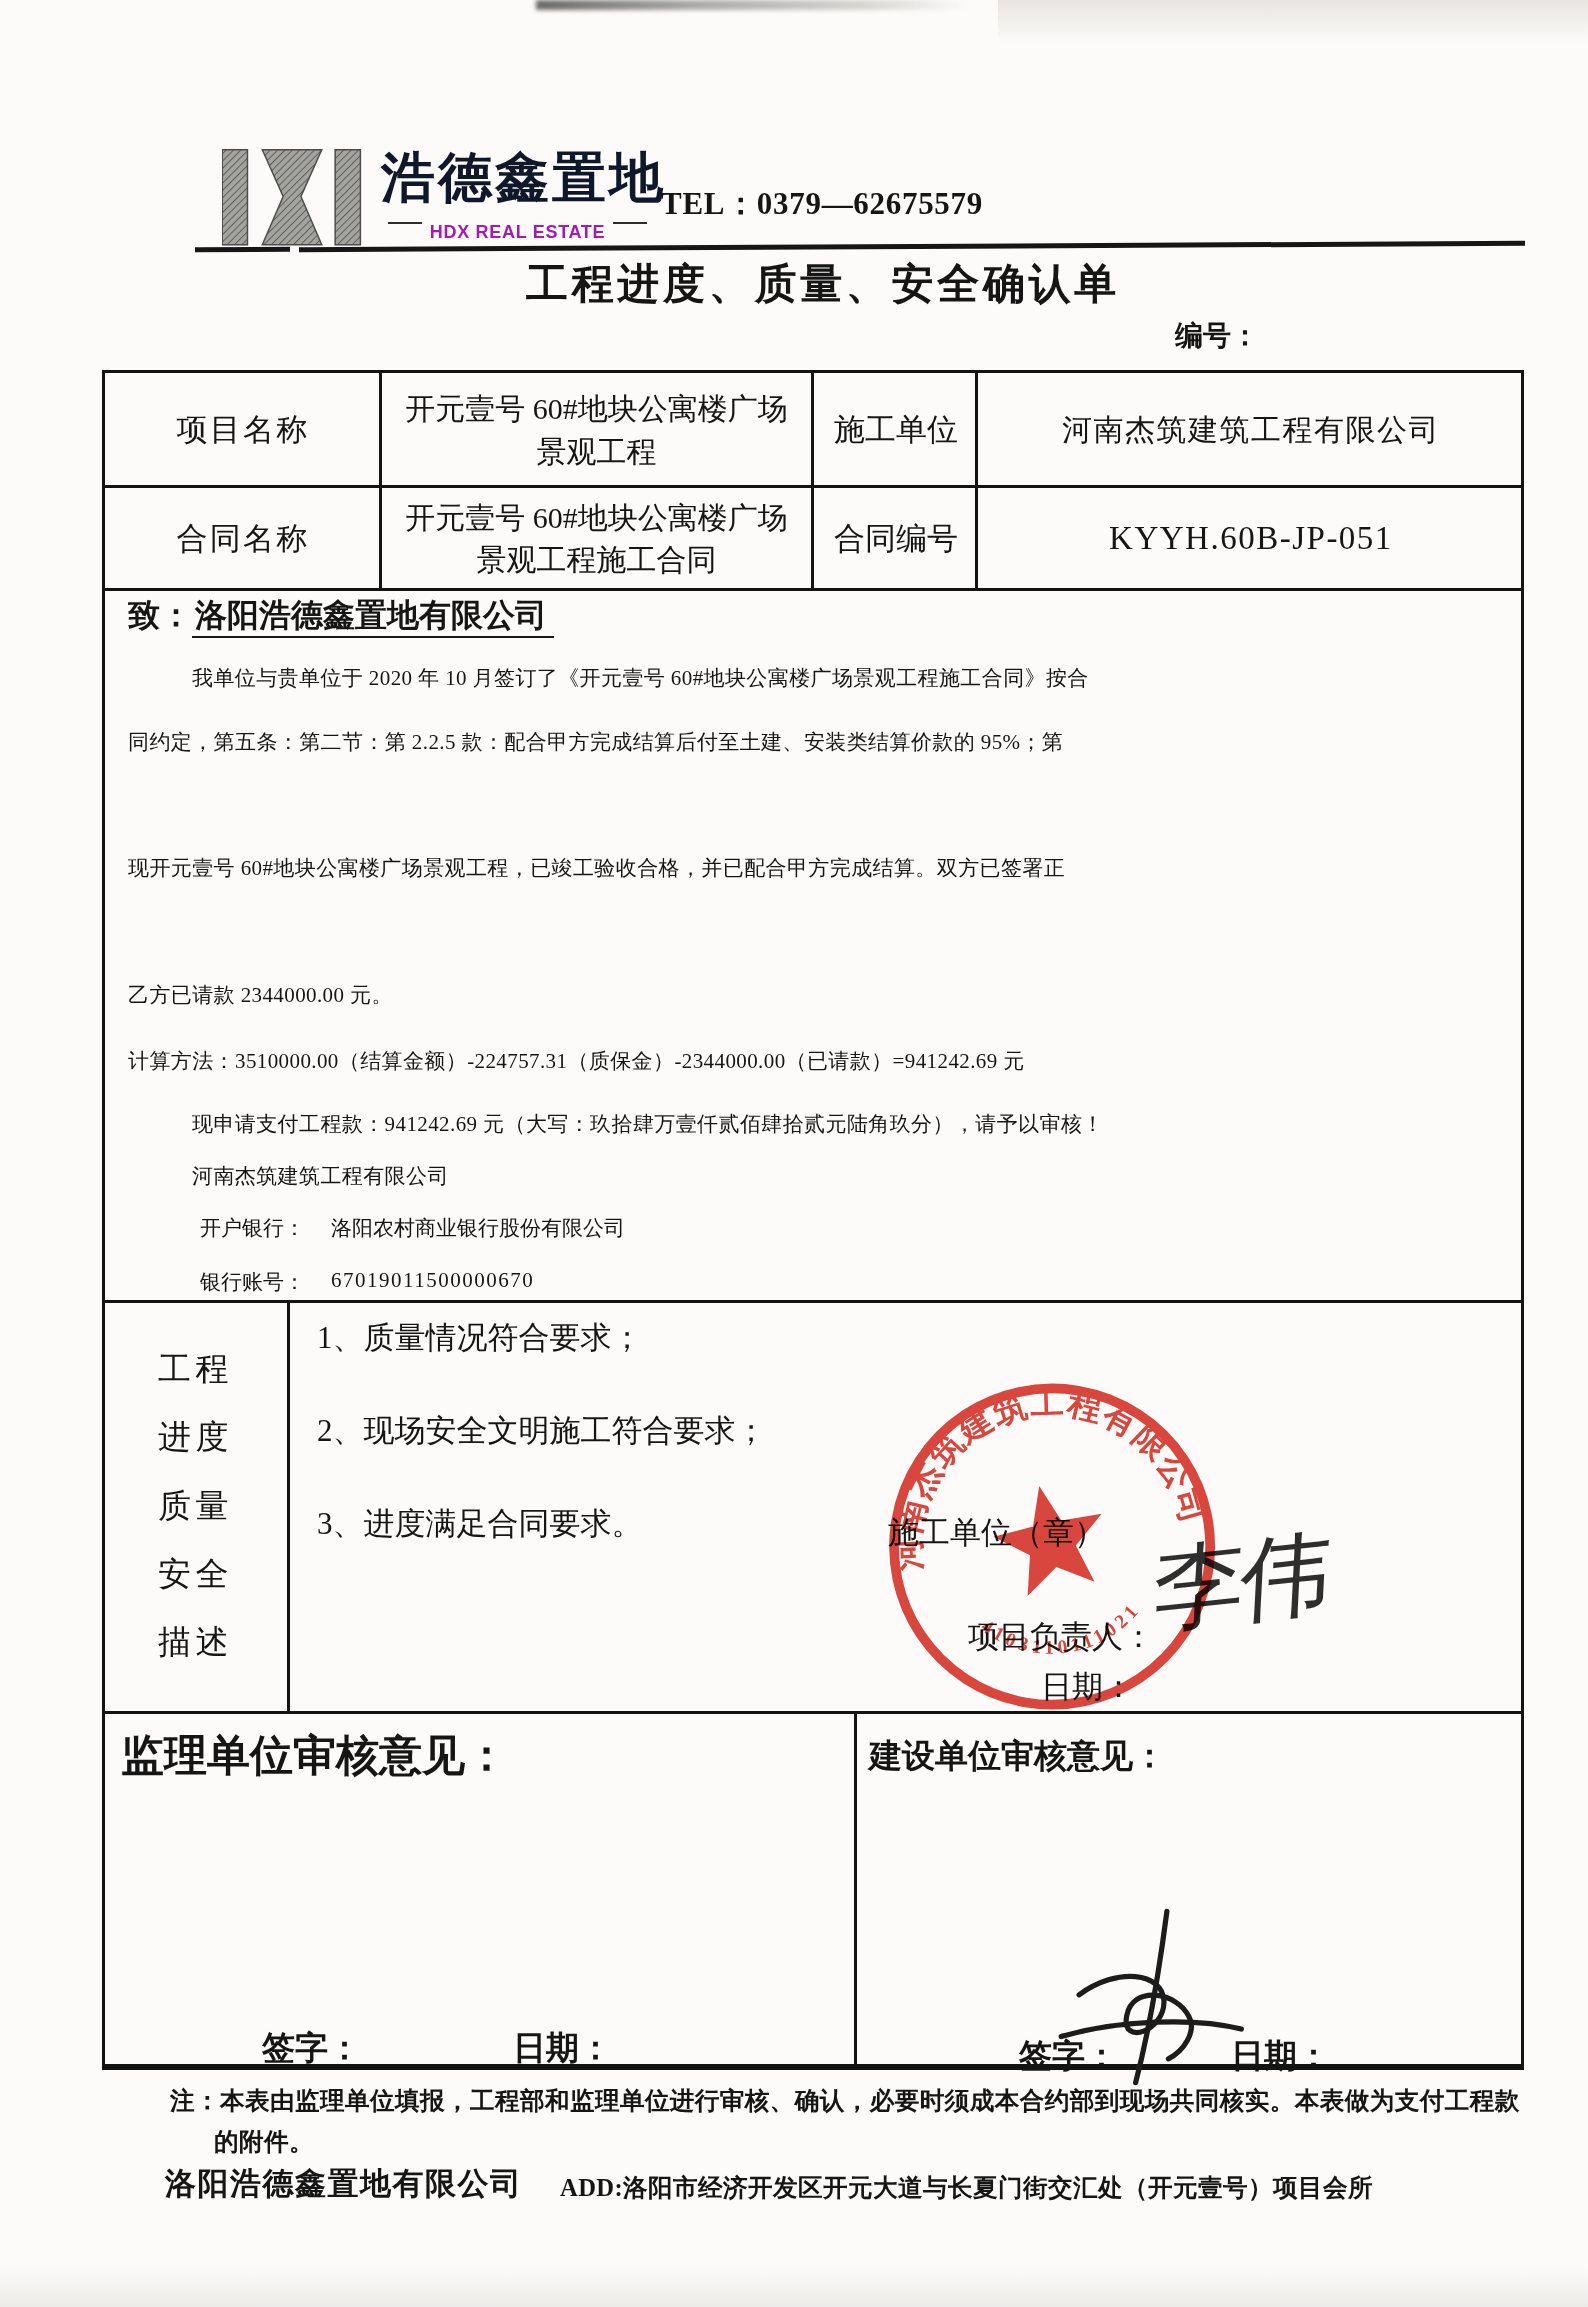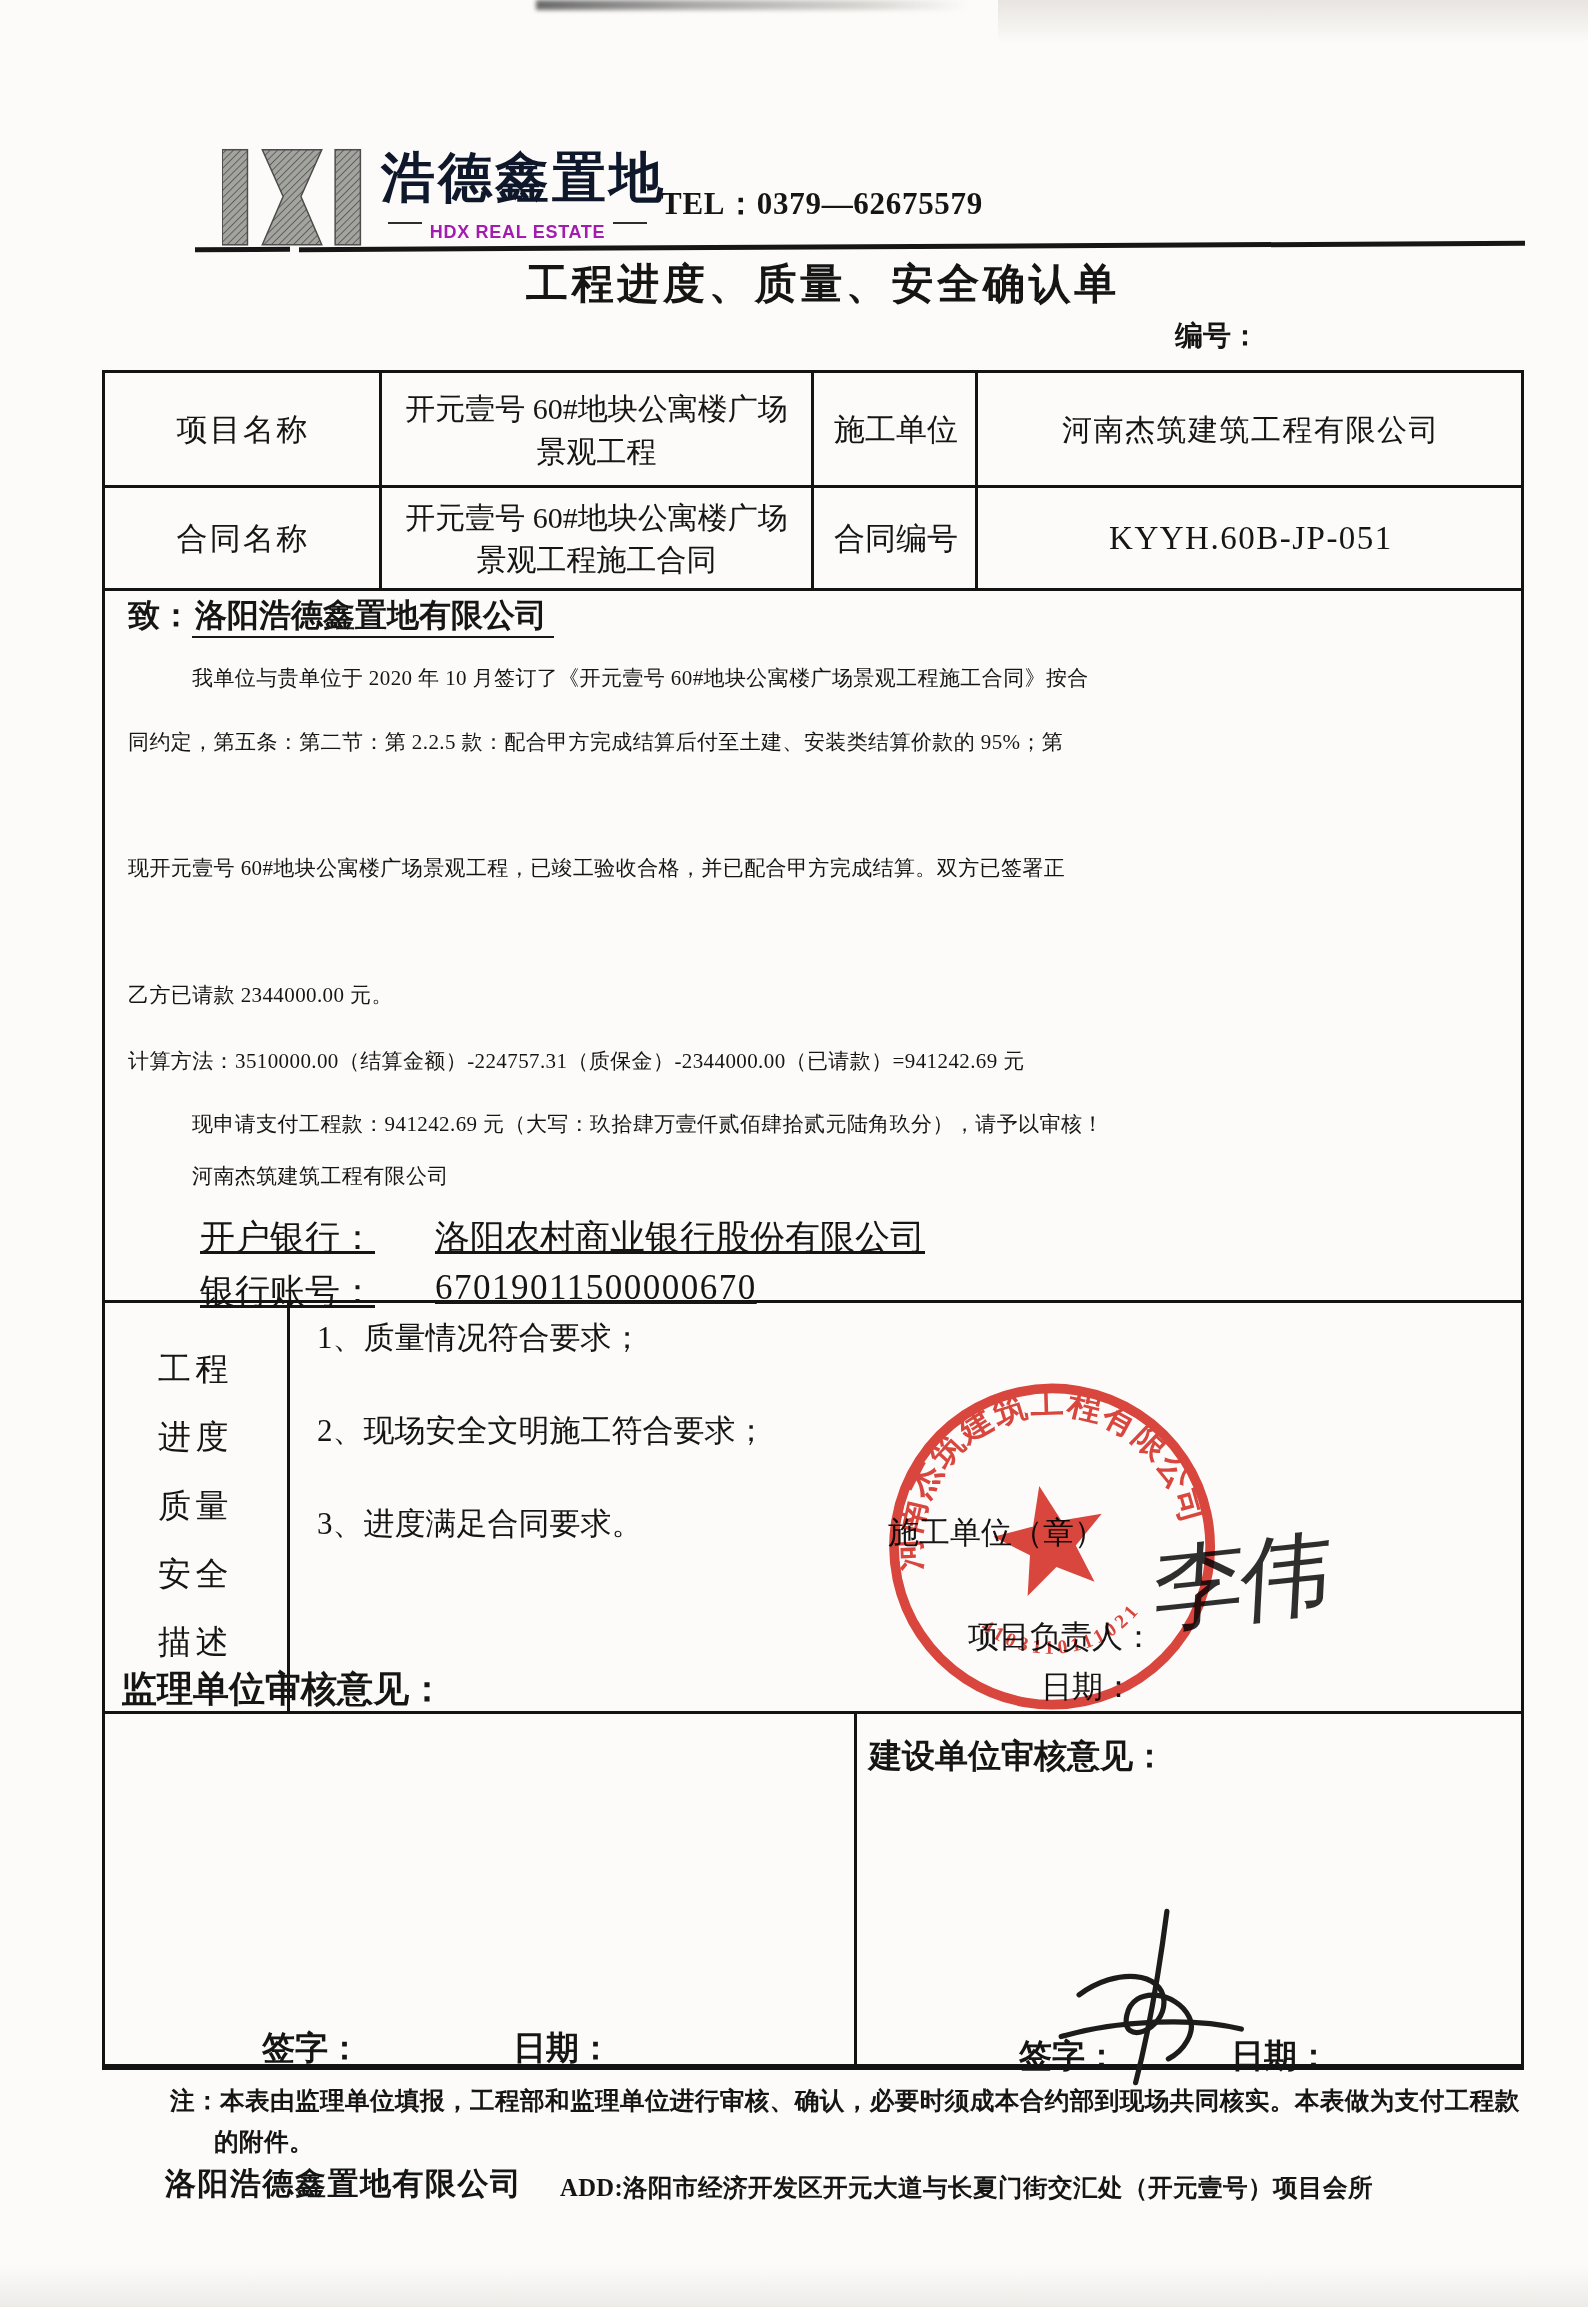--- a/index.html
+++ b/index.html
@@ -56,38 +56,38 @@
   .c-cno-label{left:816px;top:489px;width:160px;height:99px;font-size:31px;}
   .c-cno-val{left:980px;top:489px;width:542px;height:99px;font-size:33px;letter-spacing:1.5px;}
   
   .to-line{left:128px;top:594px;font-size:32px;white-space:nowrap;z-index:2;}
   .to-label{font-weight:700;}
   .to-value{font-weight:700;border-bottom:2.2px solid #181818;padding:0 7.4px 3px 3px;}
   .bl{font-size:21px;white-space:nowrap;letter-spacing:0.4px;z-index:2;}
   .bl1{left:192px;top:664px}.bl2{left:128px;top:728px}.bl3{left:128px;top:791px}
   .bl4{left:128px;top:854px}.bl5{left:128px;top:918px}.bl6{left:128px;top:981px}
   .bl7{left:128px;top:1047px}.bl8{left:192px;top:1110px}.bl9{left:192px;top:1162px}
-  .pair-line{display:flex;column-gap:60px;font-size:35px;white-space:nowrap;z-index:2;text-decoration:underline;}
+  .pair-line{display:flex;column-gap:26px;font-size:21px;white-space:nowrap;z-index:2;}
   .bank-line{left:200px;top:1214px;}
   .acct-line{left:200px;top:1268px;}
   .acct-line .pv{letter-spacing:1.5px;}
   
   .desc-label-col{left:106px;top:1304px;width:179px;height:404px;display:flex;flex-direction:column;
     justify-content:space-between;align-items:center;padding:43px 0;box-sizing:border-box;
     font-size:33px;letter-spacing:4.5px;z-index:2;}
   .item{font-size:31px;white-space:nowrap;z-index:2;}
   .item1{left:317px;top:1317px}.item2{left:317px;top:1410px}.item3{left:317px;top:1503px}
   .unit-label{left:888px;top:1512px;font-size:31px;z-index:4;}
   .mgr-label{left:968px;top:1616px;font-size:31px;z-index:4;}
   .mgr-sig{left:1153px;top:1520px;font-size:92px;color:#1d1d1d;z-index:5;opacity:.92;
     transform:rotate(-6deg) skewX(-9deg);letter-spacing:-4.5px;font-weight:400;}
   .date1{left:1041px;top:1666px;font-size:31px;z-index:4;}
   .stamp{left:881px;top:1375px;z-index:6;opacity:.86;mix-blend-mode:multiply;transform:rotate(-12deg);}
   
-  .sup-label{left:121px;top:1665px;font-size:36px;font-weight:700;z-index:2;}
+  .sup-label{left:121px;top:1727px;font-size:43px;font-weight:700;z-index:2;}
   .bud-label{left:869px;top:1734px;font-size:33px;font-weight:700;z-index:2;}
   .sig-label{font-size:33px;font-weight:700;z-index:2;}
   .sign1{left:262px;top:2026px}.dateL{left:513px;top:2026px}
   .sign2{left:1019px;top:2034px}.dateR{left:1231px;top:2034px}
   .rev-sig{left:1049px;top:1904px;z-index:5;}
   
   .note{font-size:24.6px;font-weight:700;white-space:nowrap;letter-spacing:0.4px;}
   .note1{left:170px;top:2084px}.note2{left:214px;top:2125px}
   .foot-co{left:165px;top:2163px;font-size:31px;font-weight:700;letter-spacing:1.5px;}
   .foot-addr{left:560px;top:2171px;font-size:24.6px;font-weight:700;letter-spacing:0.4px;}

